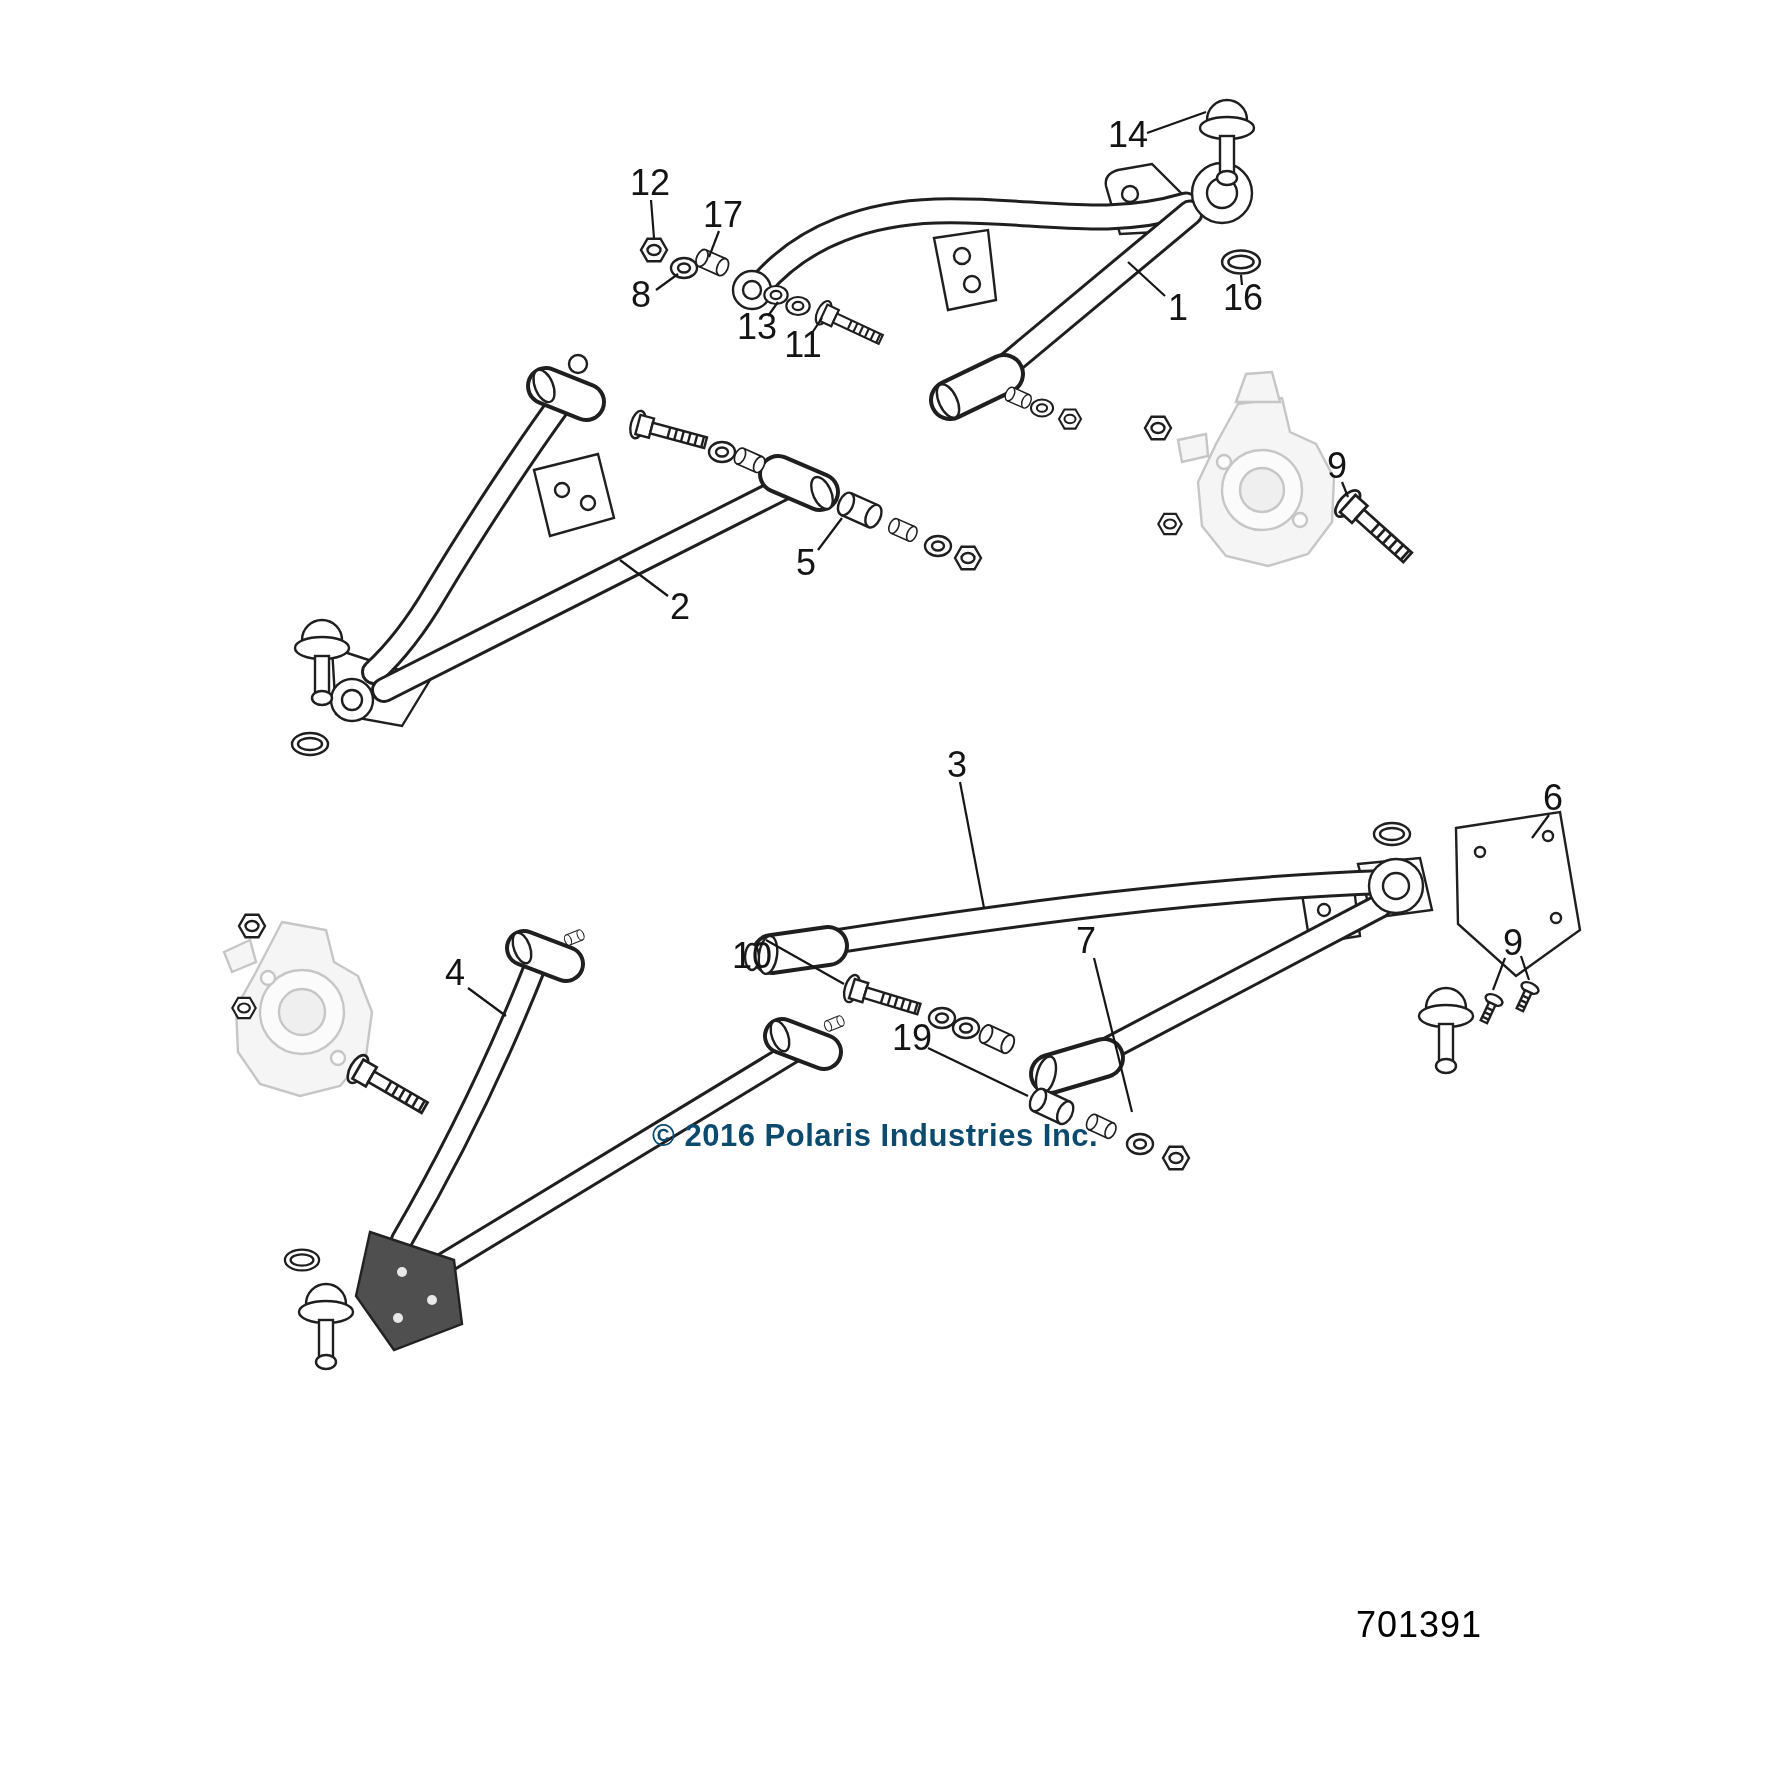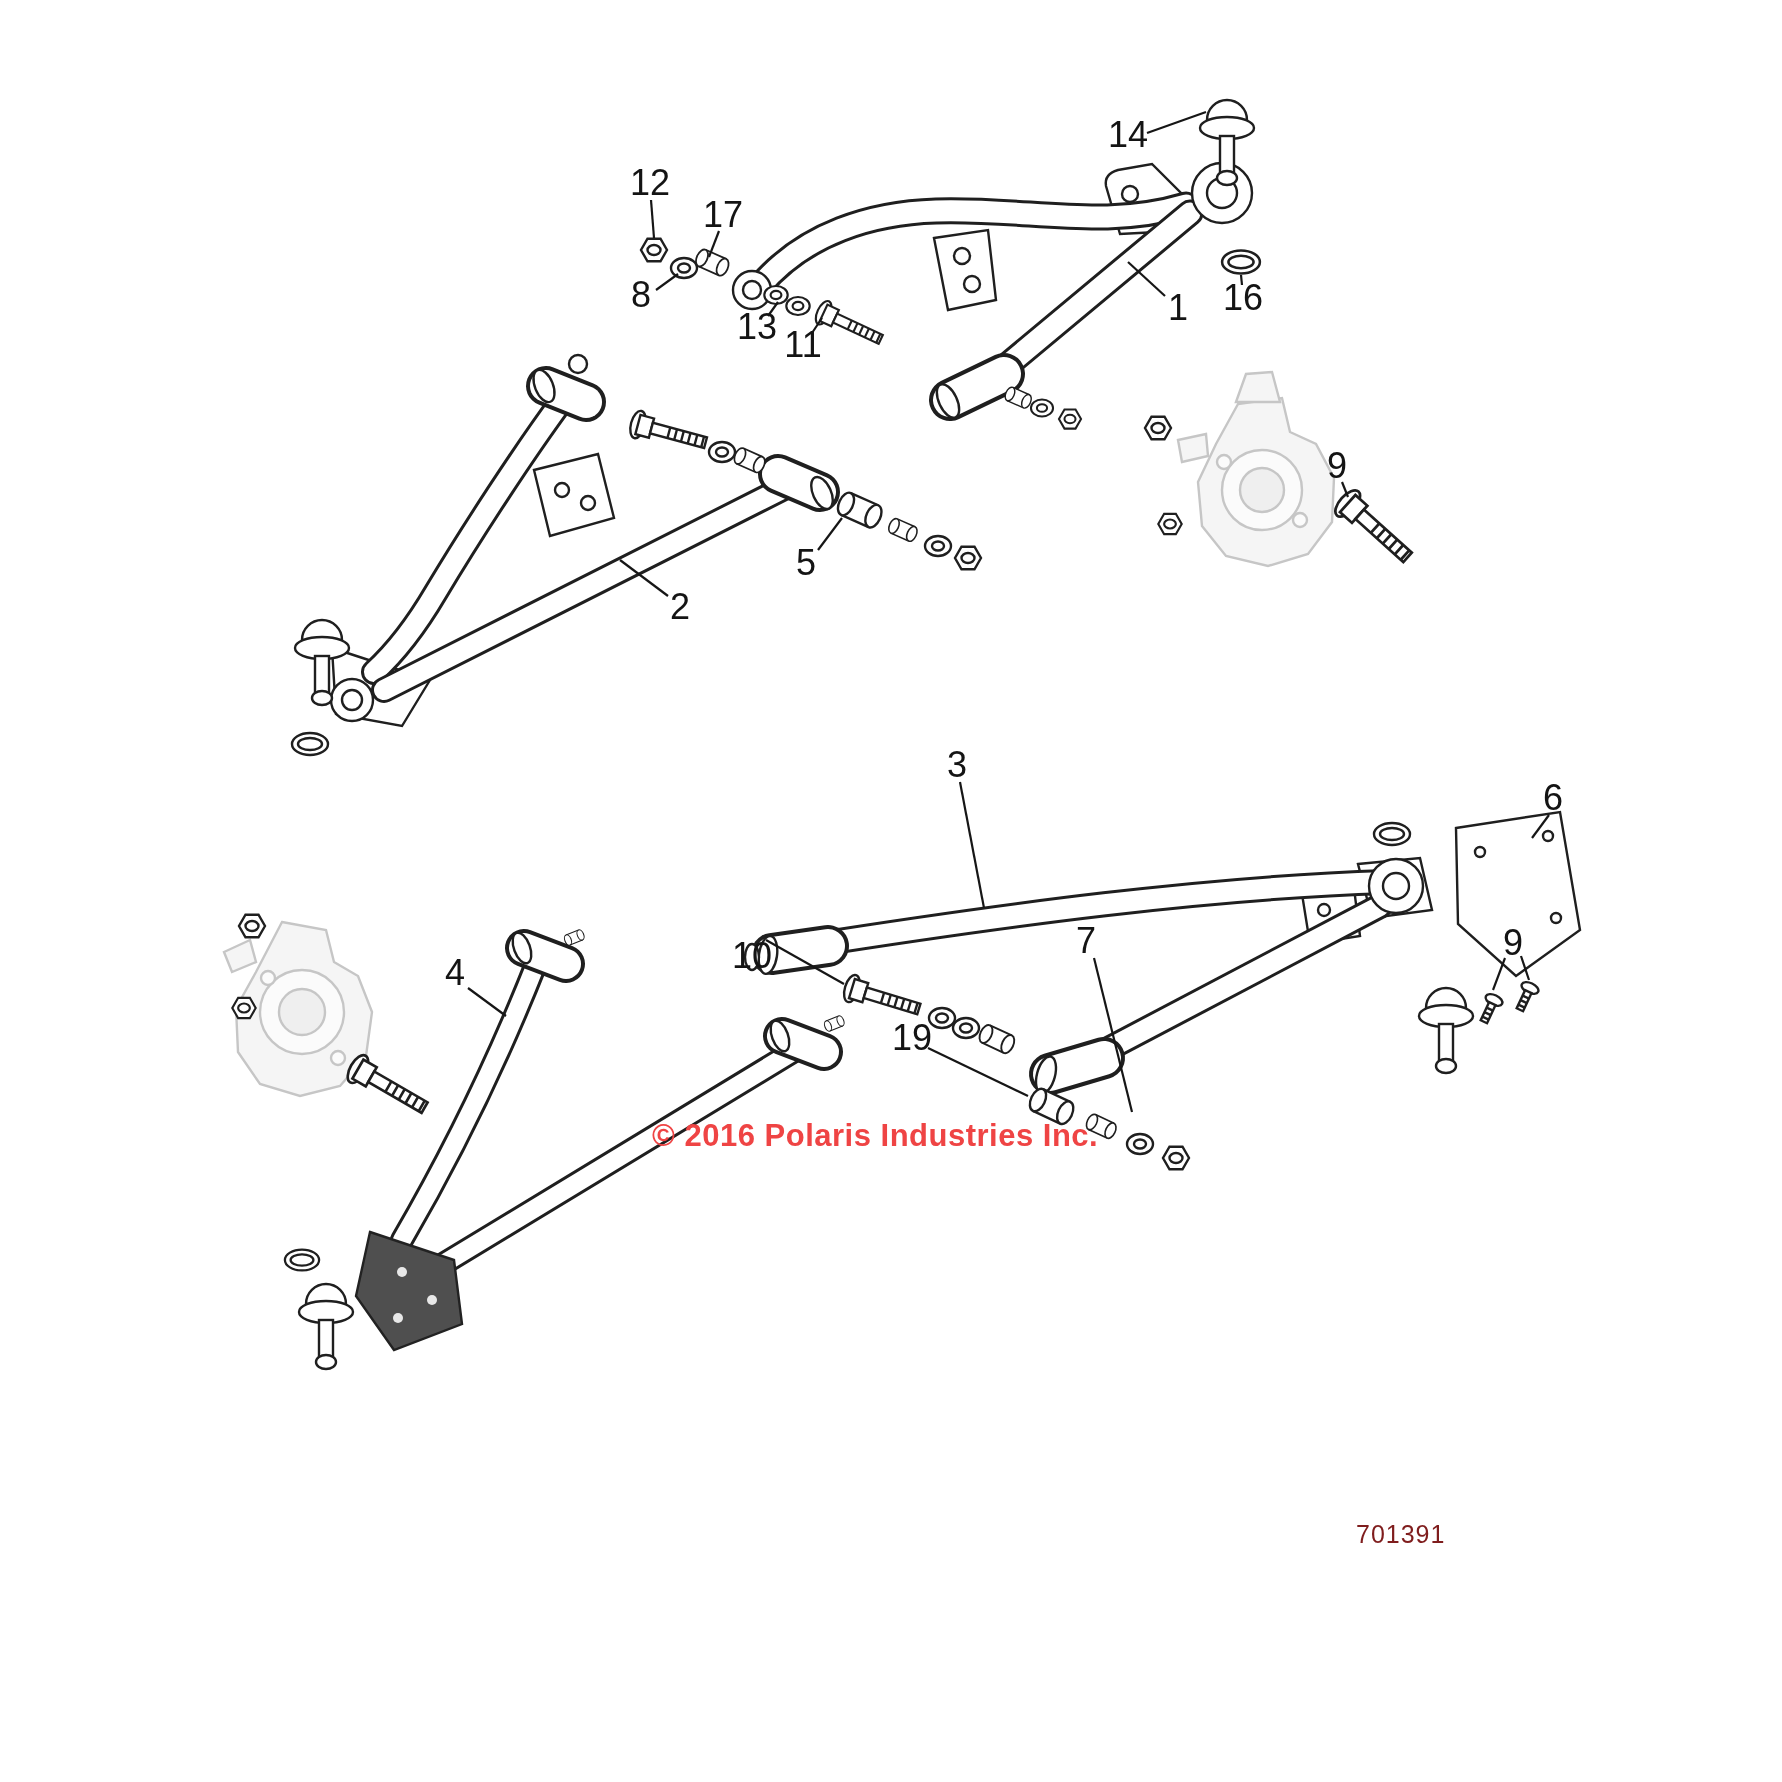--- a/index.html
+++ b/index.html
@@ -11,25 +11,25 @@
   }
   .stage > svg { position:absolute; left:0; top:0; }
   .callout {
     position:absolute; transform:translate(-50%,-50%);
     font-size:36px; color:#141414; line-height:1; user-select:none;
   }
   #leader-svg { pointer-events:none; }
   #leader-svg line { stroke:#161616; stroke-width:2.2; }
   .copyright {
     position:absolute; left:652px; top:1118px;
-    font-size:31px; font-weight:600; color:#ef4444; letter-spacing:0.5px;
+    font-size:31px; font-weight:600; color:#0c4a6e; letter-spacing:0.5px;
   }
   .diagram-number {
-    position:absolute; left:1356px; top:1520px;
-    font-size:25px; color:#7f1d1d; letter-spacing:1px;
+    position:absolute; left:1356px; top:1604px;
+    font-size:36px; color:#000000; letter-spacing:1px;
   }
 </style>
 </head>
 <body>
 
 <div class="stage">
 
   <svg id="drawing-svg" width="1782" height="1782" viewBox="0 0 1782 1782" xmlns="http://www.w3.org/2000/svg">
     <defs>
 

